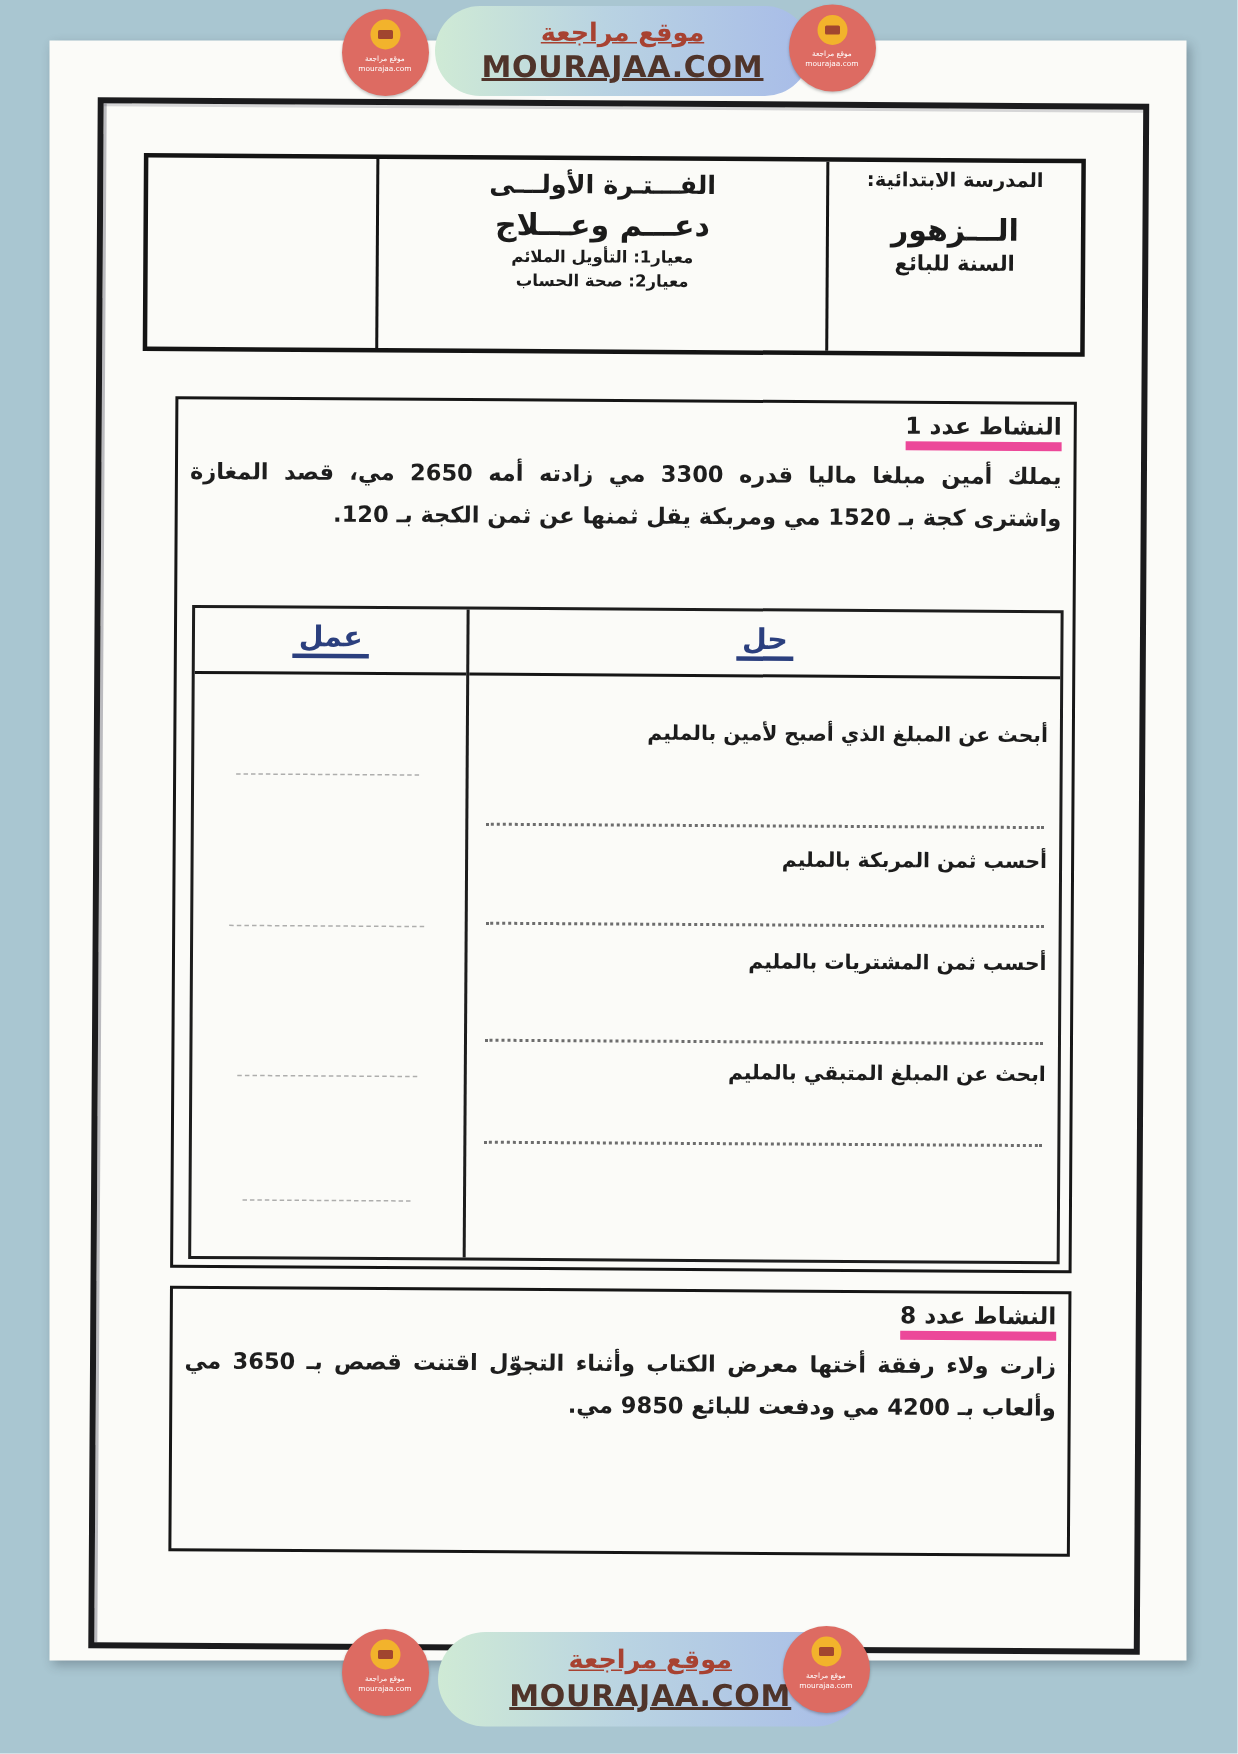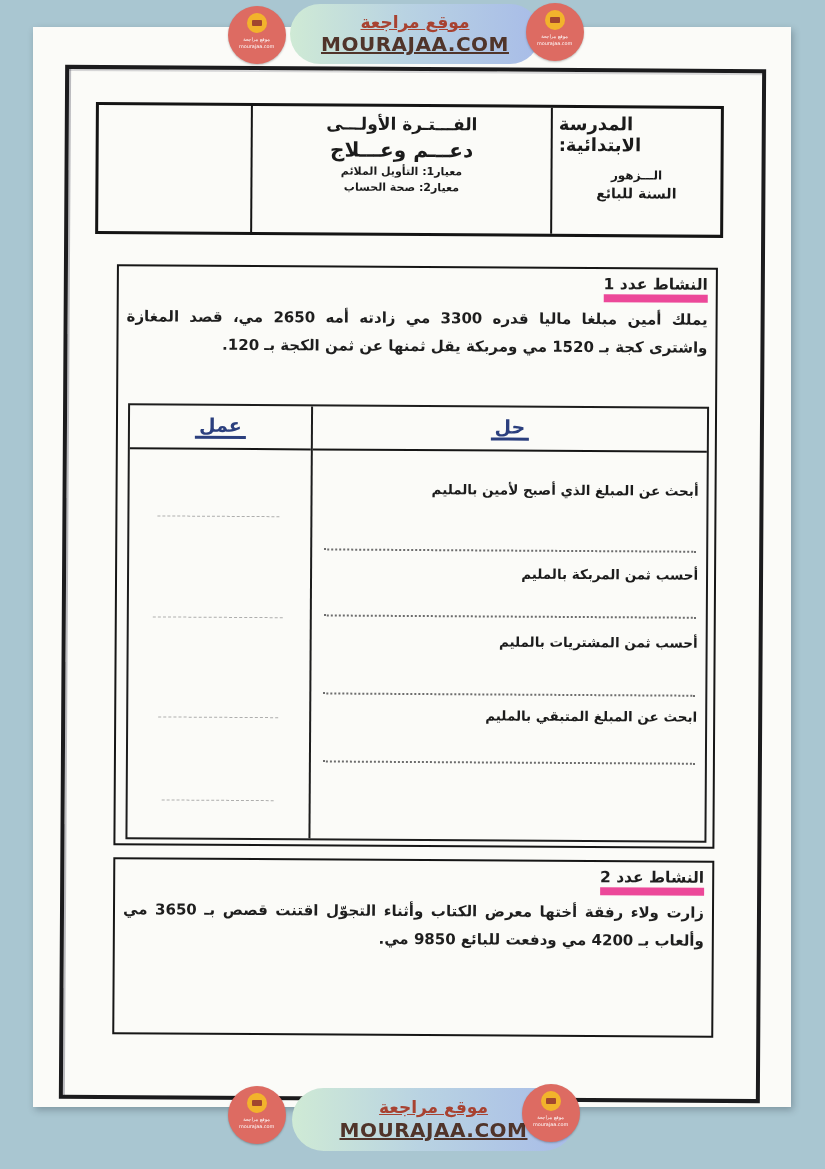--- a/index.html
+++ b/index.html
@@ -14,36 +14,36 @@
          box-shadow:inset 2px 0 0 rgba(70,70,85,.35), inset 0 2px 0 rgba(70,70,85,.2);}
 
   
   .hdr-table{position:absolute;left:27px;top:33px;width:628px;height:132px;
          direction:rtl;display:flex;border:3px solid #141414;box-sizing:border-box;
          color:#1b1b1b;}
   .hdr-cell{box-sizing:border-box;padding:5px 6px;}
   .cell-school{width:168px;}
   .cell-period{width:302px;border-left:2px solid #141414;border-right:2px solid #141414;text-align:center;}
   .cell-teacher{flex:1;text-align:center;}
-  .school-label{font-size:18px;font-weight:bold;text-align:left;}
-  .school-name{font-size:12px;font-weight:bold;text-align:center;margin-top:13px;}
+  .school-label{font-size:13px;font-weight:bold;text-align:center;}
+  .school-name{font-size:20px;font-weight:bold;text-align:center;margin-top:13px;}
   .school-grade{font-size:14px;font-weight:bold;text-align:center;margin-top:3px;}
   .period-title{font-size:17px;font-weight:bold;margin-top:2px;}
   .period-sub{font-size:20px;font-weight:bold;margin-top:4px;}
   .period-crit{font-size:11px;font-weight:bold;margin-top:3px;}
   .teacher-label{font-size:13.5px;font-weight:bold;margin-top:2px;}
   .teacher-name{font-size:17px;font-weight:bold;margin-top:18px;}
 
   
   .act-box{position:absolute;left:49px;width:601px;border:2.5px solid #161616;
          box-sizing:border-box;direction:rtl;color:#1e1e1e;}
   .act1{top:195px;height:581px;}
   .act2{top:788px;height:177px;}
   .act-title{display:inline-block;margin:6px 8px 0 0;font-size:15.5px;font-weight:bold;
-         border-bottom:8px solid #ec4899;padding-bottom:1px;}
+         border-bottom:6px solid #ec4899;padding-bottom:1px;}
   .act-problem{margin:4px 8px 0 8px;font-size:15px;line-height:1.85;font-weight:600;
          text-align:justify;text-align-last:right;}
 
   
   .ws-table{position:absolute;left:10px;top:137px;width:581px;height:436px;
          border:2px solid #1d1d1d;box-sizing:border-box;display:flex;direction:ltr;}
   .ws-col-work{width:183px;border-right:2px solid #1d1d1d;position:relative;box-sizing:border-box;}
   .ws-col-sol{flex:1;position:relative;box-sizing:border-box;}
   .ws-head{height:44px;border-bottom:2.5px solid #161616;box-sizing:border-box;
          display:flex;align-items:center;justify-content:center;}
@@ -125,21 +125,21 @@
             <div class="dotline" style="top:208px;"></div>
             <div class="prompt" style="top:226px;">أحسب ثمن المشتريات بالمليم</div>
             <div class="dotline" style="top:286px;"></div>
             <div class="prompt" style="top:300px;">ابحث عن المبلغ المتبقي بالمليم</div>
             <div class="dotline" style="top:354px;"></div>
           </div>
         </div>
       </div>
 
       <div class="act-box act2">
-        <span class="act-title">النشاط عدد 2</span>
+        <span class="act-title">النشاط عدد 8</span>
         <div class="act-problem">زارت ولاء رفقة أختها معرض الكتاب وأثناء التجوّل اقتنت قصص بـ 3650 مي وألعاب بـ 4200 مي ودفعت للبائع 9850 مي.</div>
       </div>
 
     </div>
   </div>
 
   <div class="badge badge-top">
     <div class="pill">
       <div class="ar">موقع مراجعة</div>
       <div class="dom">MOURAJAA.COM</div>

